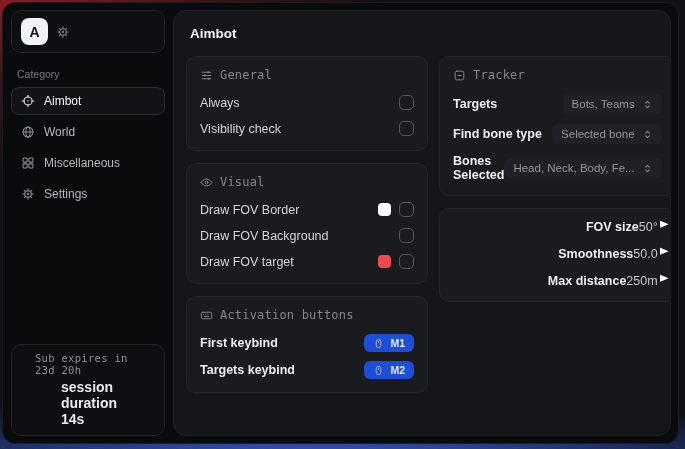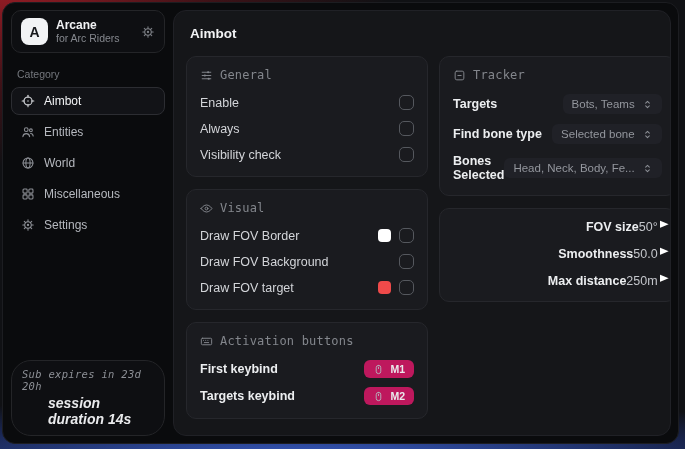--- a/index.html
+++ b/index.html
@@ -21,43 +21,43 @@
   .brand-title{font-size:12px;font-weight:bold;color:#f1f2f4;}
   .brand-sub{font-size:10.5px;color:#85888e;}
   .brand-gear{color:#7e8187;display:flex;}
   .cat-label{font-size:10.5px;color:#74777d;margin:15px 0 7px 14px;}
   .nav{display:flex;flex-direction:column;gap:3px;padding:0 8px;}
   .nav-item{display:flex;align-items:center;gap:9px;height:26px;padding:0 9px;border-radius:8px;
     color:#b6b9bf;font-size:12px;border:1px solid transparent;cursor:default;}
   .nav-item .nicon{display:flex;color:#8e9197;}
   .nav-item.selected{background:#121317;border-color:#2c2d32;color:#f2f3f5;}
   .nav-item.selected .nicon{color:#d9dbdf;}
-  .sb-status{position:absolute;left:8px;right:8px;bottom:7px;border:1px solid #242528;border-radius:20px;
-    background:#0e0f12;padding:7px 10px 8px;font-style:italic;}
+  .sb-status{position:absolute;left:8px;right:8px;bottom:7px;border:1px solid #242528;border-radius:10px;
+    background:#0e0f12;padding:7px 23px 8px;}
   .sb-status-1{font-family:"DejaVu Sans Mono",monospace;font-size:10.5px;color:#8d9096;letter-spacing:.3px;}
   .sb-status-2{font-size:14px;font-weight:bold;color:#e9eaec;margin-top:3px;margin-left:26px;}
   
   .main{flex:1;margin:7px 7px 7px 0;border-radius:13px;background:#151619;border:1px solid #202126;
     padding:13px 12px 12px 12px;overflow:hidden;}
   .page-title{font-size:13.5px;font-weight:bold;color:#f2f3f5;margin:2px 0 15px 4px;}
   .cols{display:flex;gap:11px;align-items:flex-start;}
   .col-l{width:242px;flex:0 0 242px;display:flex;flex-direction:column;gap:12px;}
   .col-r{flex:1;display:flex;flex-direction:column;gap:12px;}
   .card{background:#1a1b1f;border:1px solid #26272c;border-radius:10px;padding:11px 13px 13px;}
   .card-title{display:flex;align-items:center;gap:7px;color:#83868c;
     font-family:"DejaVu Sans Mono",monospace;font-size:12px;margin-bottom:12px;letter-spacing:.2px;}
   .card-title .cicon{display:flex;color:#83868c;}
   .card-body{display:flex;flex-direction:column;gap:9px;}
   .row{display:flex;align-items:center;justify-content:space-between;min-height:17px;}
   .row-label{font-size:12.5px;font-weight:500;color:#d3d5d9;}
   .row-label.bold{font-weight:bold;color:#eceef0;}
   .ctrls{display:flex;align-items:center;gap:8px;}
   .checkbox{width:15px;height:15px;border:1.6px solid #55585e;border-radius:5px;background:transparent;box-sizing:border-box;}
   .swatch{width:13px;height:13px;border-radius:4px;}
-  .keychip{display:flex;align-items:center;gap:6px;background:#be185d;border-radius:6px;
+  .keychip{display:flex;align-items:center;gap:6px;background:#1d4ed8;border-radius:6px;
     padding:3px 9px;color:#e9eaec;font-size:10.5px;font-weight:bold;}
   .keychip .kicon{display:flex;color:#b4b7bd;}
   .dropchip{display:flex;align-items:center;gap:7px;background:#202127;border-radius:6px;
     padding:4px 9px;color:#93969d;font-size:11.5px;max-width:190px;}
   .dropchip .dtext{white-space:nowrap;overflow:hidden;text-overflow:ellipsis;}
   .dropchip .dicon{display:flex;color:#8b8e95;flex:0 0 auto;}
   .acc-row{display:flex;flex-direction:row;gap:4px;justify-content:flex-end;}
   .acc-top{display:flex;justify-content:space-between;align-items:center;}
   .acc-value{font-size:12.5px;color:#c3c5ca;}
   .slider{position:relative;height:9px;}
@@ -68,24 +68,20 @@
 </style>
 </head>
 <body>
 
 <div class="stage">
   <div class="window">
 
     <div class="sidebar">
       <div class="brand">
         <div class="logo">A</div>
-        <div class="brand-text">
-          <span class="brand-title">Arcane</span>
-          <span class="brand-sub">for Arc Riders</span>
-        </div>
         <span class="brand-gear">
           <svg width="14" height="14" viewBox="0 0 24 24" fill="none" stroke="currentColor" stroke-width="1.8" stroke-linecap="round">
             <circle cx="12" cy="12" r="5.6"></circle>
               <circle cx="12" cy="12" r="2" fill="currentColor" stroke="none"></circle>
             <line x1="17.8" y1="12" x2="21" y2="12"></line>
               <line x1="16.1" y1="16.1" x2="18.4" y2="18.4"></line>
             <line x1="12" y1="17.8" x2="12" y2="21"></line>
               <line x1="7.9" y1="16.1" x2="5.6" y2="18.4"></line>
             <line x1="6.2" y1="12" x2="3" y2="12"></line>
               <line x1="7.9" y1="7.9" x2="5.6" y2="5.6"></line>
@@ -103,31 +99,20 @@
             <svg width="14" height="14" viewBox="0 0 24 24" fill="none" stroke="currentColor" stroke-width="1.8" stroke-linecap="round">
               <circle cx="12" cy="12" r="7"></circle>
                 <line x1="12" y1="2" x2="12" y2="6"></line>
                 <line x1="12" y1="18" x2="12" y2="22"></line>
               <line x1="2" y1="12" x2="6" y2="12"></line>
                 <line x1="18" y1="12" x2="22" y2="12"></line>
               <circle cx="12" cy="12" r="1.2" fill="currentColor" stroke="none"></circle>
             </svg>
           </span>
           <span>Aimbot</span>
-        </div>
-        <div class="nav-item">
-          <span class="nicon">
-            <svg width="14" height="14" viewBox="0 0 24 24" fill="none" stroke="currentColor" stroke-width="1.8" stroke-linecap="round">
-              <circle cx="9" cy="8" r="3.2"></circle>
-                <path d="M3.2 20c.4-3.4 2.8-5.2 5.8-5.2s5.4 1.8 5.8 5.2"></path>
-              <circle cx="17" cy="9" r="2.4"></circle>
-                <path d="M16.5 14.6c2.4.2 4.1 1.8 4.4 4.4"></path>
-            </svg>
-          </span>
-          <span>Entities</span>
         </div>
         <div class="nav-item">
           <span class="nicon">
             <svg width="14" height="14" viewBox="0 0 24 24" fill="none" stroke="currentColor" stroke-width="1.8" stroke-linecap="round">
               <circle cx="12" cy="12" r="8.5"></circle>
                 <ellipse cx="12" cy="12" rx="3.6" ry="8.5"></ellipse>
                 <line x1="3.5" y1="12" x2="20.5" y2="12"></line>
             </svg>
           </span>
           <span>World</span>
@@ -184,24 +169,20 @@
                   <line x1="4" y1="12" x2="20" y2="12"></line>
                     <circle cx="9" cy="12" r="2" fill="currentColor" stroke="none"></circle>
                   <line x1="4" y1="18" x2="20" y2="18"></line>
                     <circle cx="16" cy="18" r="2" fill="currentColor" stroke="none"></circle>
                 </svg>
               </span>
               <span>General</span>
             </div>
             <div class="card-body">
               <div class="row">
-                <span class="row-label">Enable</span>
-                <span class="checkbox"></span>
-              </div>
-              <div class="row">
                 <span class="row-label">Always</span>
                 <span class="checkbox"></span>
               </div>
               <div class="row">
                 <span class="row-label">Visibility check</span>
                 <span class="checkbox"></span>
               </div>
             </div>
           </div>
 

